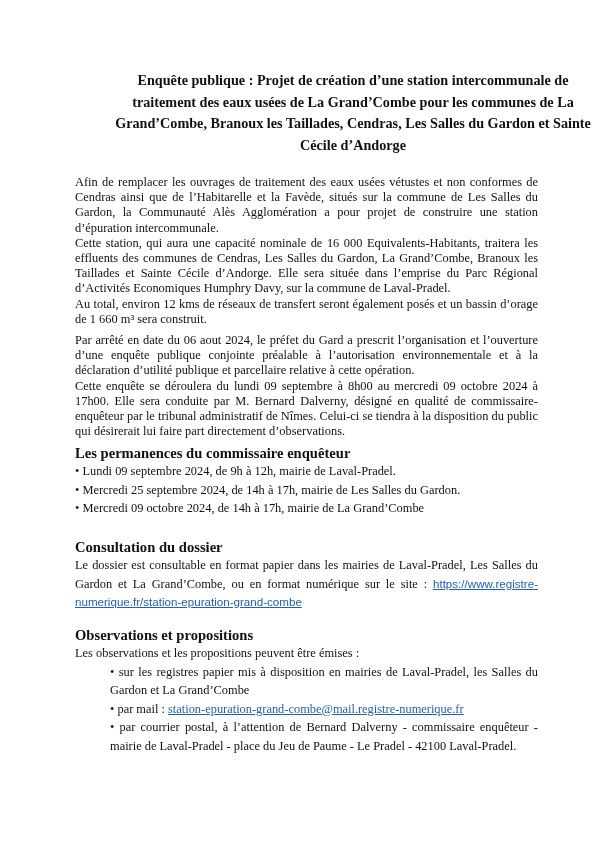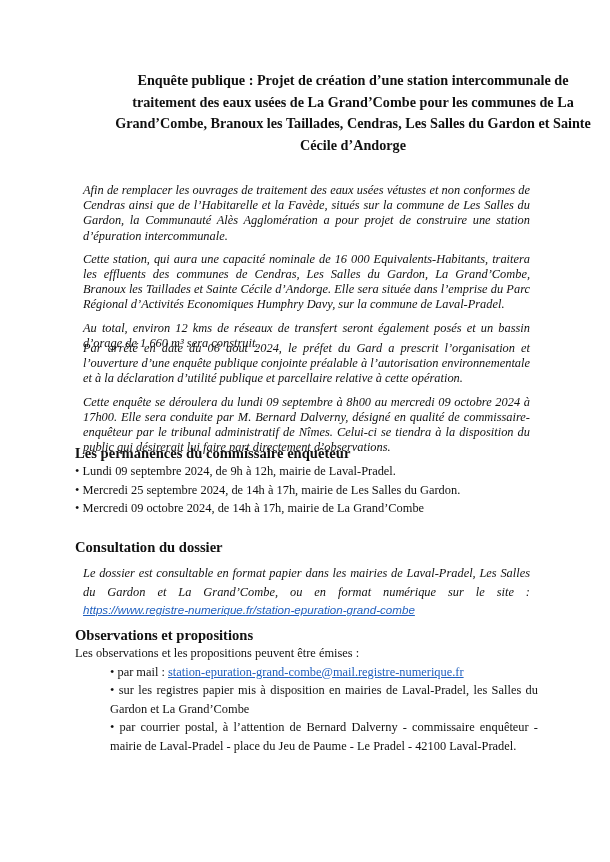--- a/index.html
+++ b/index.html
@@ -5,21 +5,21 @@
   html, body { margin: 0; padding: 0; background: #ffffff; }
   body {
     width: 610px; height: 862px; overflow: hidden; position: relative;
     font-family: "Liberation Serif", serif; color: #111111;
   }
   .title {
     position: absolute; left: 60px; top: 70px; width: 490px;
     text-align: center; font-weight: bold; font-size: 14.2px; line-height: 21.5px; margin-left: 48px;
   }
   .p {
-    font-size: 12.4px; line-height: 15.2px; text-align: justify; margin: 8px; font-style: italic;
+    font-size: 12.4px; line-height: 15.2px; text-align: justify; margin: 0;
   }
   .blk { position: absolute; left: 75px; width: 463px; }
   h2 {
     margin: 0; font-size: 14.6px; font-weight: bold; line-height: 18px;
   }
   .bullet-line { font-size: 12.4px; line-height: 18.5px; margin: 0; }
   .link { color: #1f5fbf; text-decoration: underline; }
   .link-sans { font-family: "Liberation Sans", sans-serif; font-size: 11.6px; }
   .indent { padding-left: 35px; }
   .ind-p { font-size: 12.4px; line-height: 18.5px; text-align: justify; margin: 0; }
@@ -49,17 +49,17 @@
 
 <div class="blk" style="top:538px;">
   <h2>Consultation du dossier</h2>
   <p class="p" style="line-height:18.5px;"><span>Le dossier est consultable en format papier dans les mairies de Laval-Pradel, Les Salles du Gardon et La Grand’Combe, ou en format numérique sur le site : </span><a class="link link-sans">https://www.registre-numerique.fr/station-epuration-grand-combe</a></p>
 </div>
 
 <div class="blk" style="top:626px;">
   <h2>Observations et propositions</h2>
   <p class="bullet-line">Les observations et les propositions peuvent être émises :</p>
   <div class="indent">
+    <p class="ind-p">• sur les registres papier mis à disposition en mairies de Laval-Pradel, les Salles du Gardon et La Grand’Combe</p>
     <p class="ind-p"><span>• par mail : </span><a class="link">station-epuration-grand-combe@mail.registre-numerique.fr</a></p>
-    <p class="ind-p">• sur les registres papier mis à disposition en mairies de Laval-Pradel, les Salles du Gardon et La Grand’Combe</p>
     <p class="ind-p">• par courrier postal, à l’attention de Bernard Dalverny - commissaire enquêteur - mairie de Laval-Pradel - place du Jeu de Paume - Le Pradel - 42100 Laval-Pradel.</p>
   </div>
 </div>
 
 </body></html>

